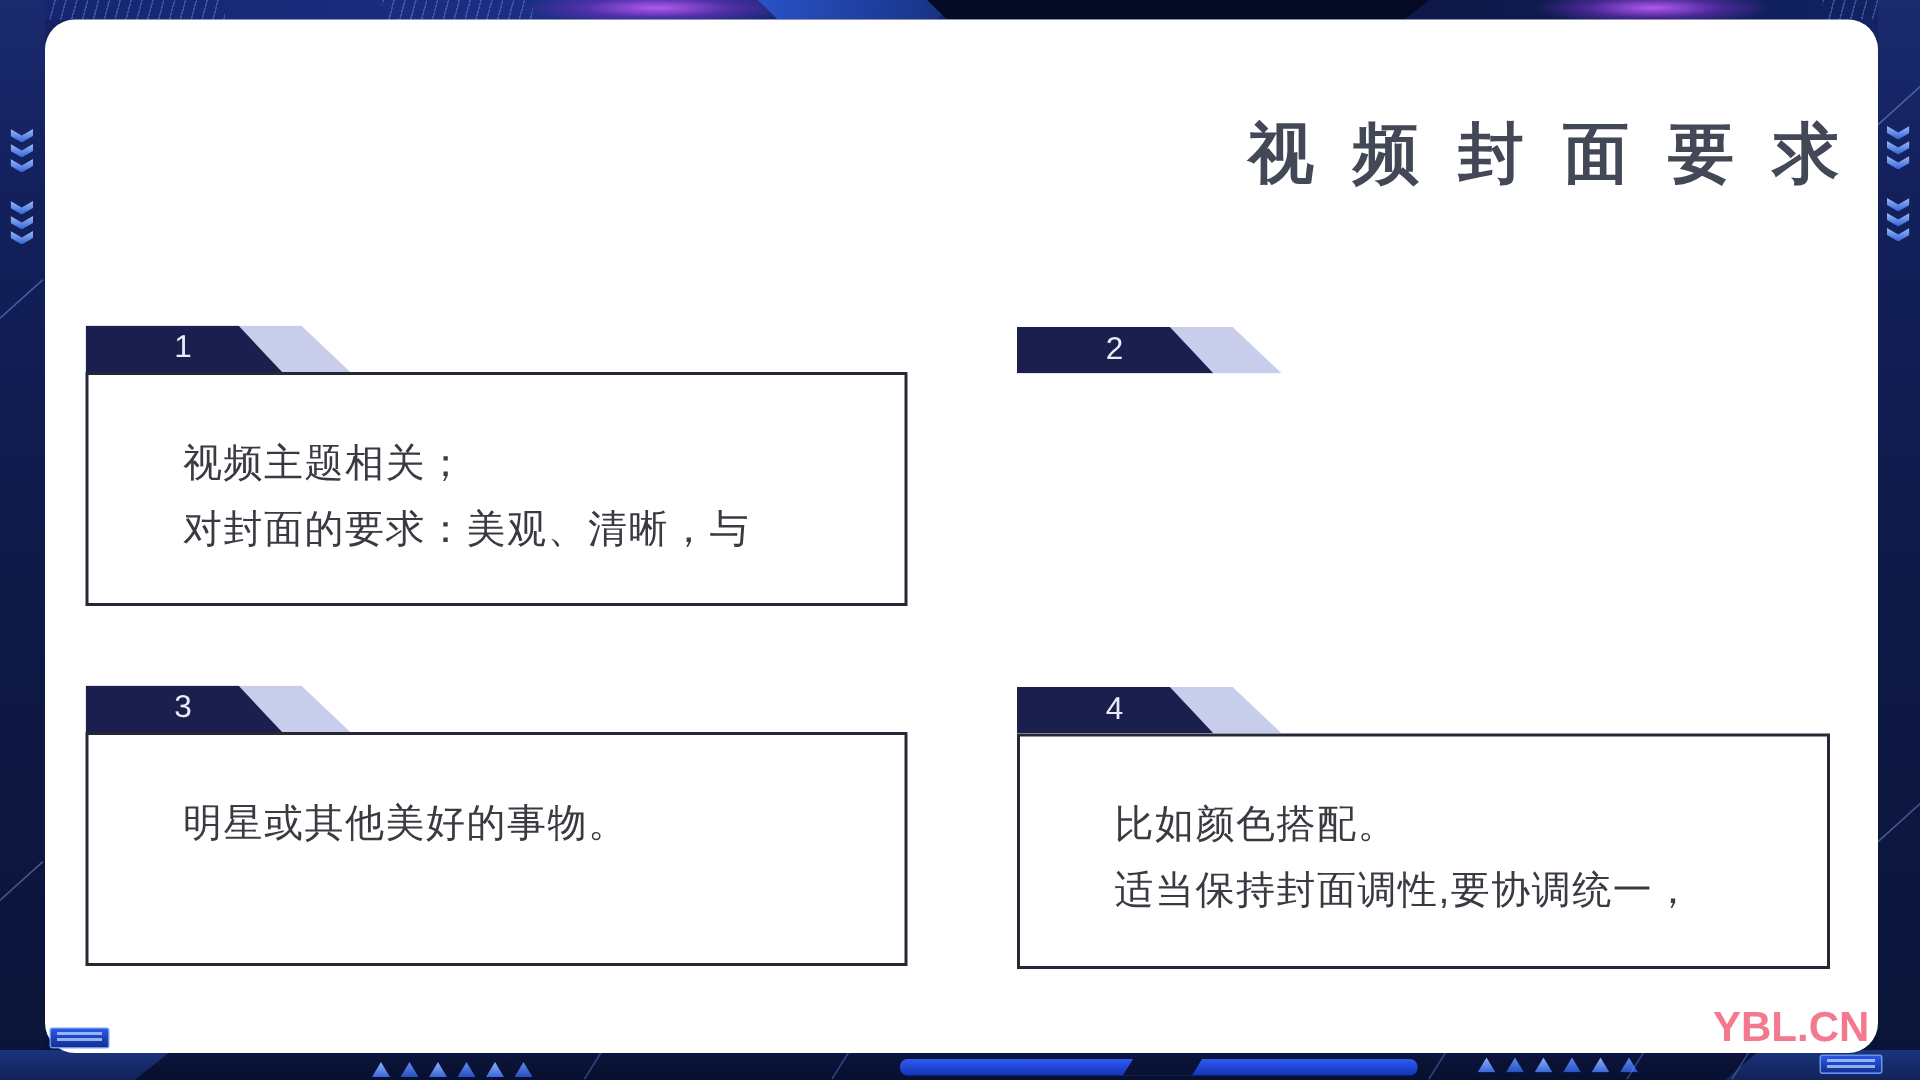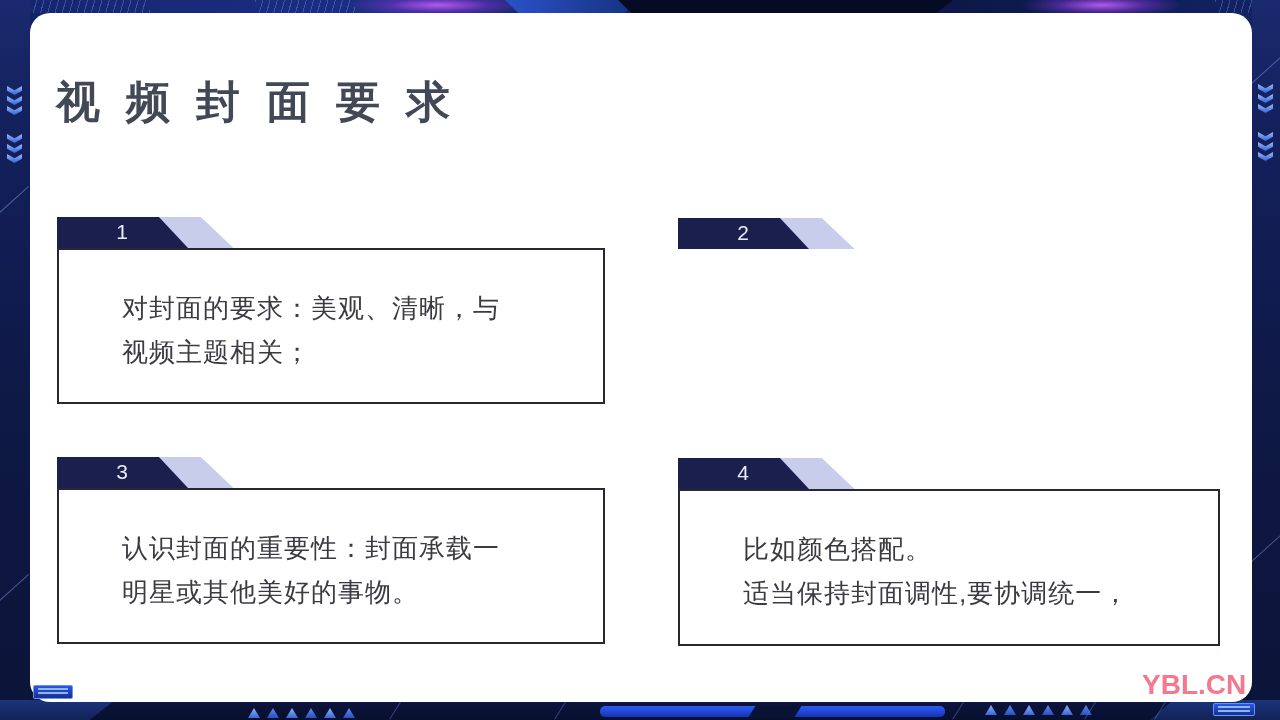--- a/index.html
+++ b/index.html
@@ -51,21 +51,21 @@
   .tri.a{background:linear-gradient(180deg,#8fb2f8,#3a66d8);}
   .tri.b{background:linear-gradient(180deg,#5c8cf0,#2a4fc0);}
   .hud-panel{position:absolute;border:1px solid rgba(120,170,255,.8);border-radius:2px;
              background:linear-gradient(180deg,#2a55e8,#16308e);}
   .hud-panel i{display:block;height:2px;margin:2px 4px;background:rgba(170,210,255,.8);}
   .bdiag{position:absolute;width:1px;height:22px;background:rgba(110,150,255,.38);transform:rotate(32deg);top:-1px;}
 
   
   .slide{position:absolute;left:30px;top:13px;width:1222px;height:689px;
          background:#ffffff;border-radius:20px;}
-  .title{position:absolute;left:0;top:60px;width:100%;margin:0;text-align:left;
+  .title{position:absolute;left:0;top:60px;width:100%;margin:0;text-align:right;
          font-family:Liberation Serif, serif;
          font-size:44px;font-weight:700;color:#424856;
          letter-spacing:26px;text-indent:26px;}
 
   .card{position:absolute;}
   .tab{position:relative;width:182px;height:31px;}
   .tab-light{position:absolute;inset:0;background:#c7cdeb;
              clip-path:polygon(55% 0,79% 0,97% 100%,71% 100%);}
   .tab-dark{position:absolute;inset:0;background:#1a1f4e;
             clip-path:polygon(0 0,56% 0,72% 100%,0 100%);}
@@ -168,41 +168,40 @@
   <div class="slide">
     <h1 class="title">视频封面要求</h1>
 
     <div class="card c1" style="left:27px;top:204px;">
       <div class="tab">
         <div class="tab-light"></div>
         <div class="tab-dark"></div>
         <div class="tab-num">1</div>
       </div>
       <div class="box">
+        <span class="ln">视频主题相关；</span>
         <span class="ln">对封面的要求：美观、清晰，与</span>
-        <span class="ln">视频主题相关；</span>
       </div>
     </div>
 
     <div class="card c2" style="left:648px;top:205px;">
       <div class="tab">
         <div class="tab-light"></div>
         <div class="tab-dark"></div>
         <div class="tab-num">2</div>
       </div>
     </div>
 
     <div class="card c3" style="left:27px;top:444px;">
       <div class="tab">
         <div class="tab-light"></div>
         <div class="tab-dark"></div>
         <div class="tab-num">3</div>
       </div>
       <div class="box">
-        <span class="ln">认识封面的重要性：封面承载一</span>
         <span class="ln">明星或其他美好的事物。</span>
       </div>
     </div>
 
     <div class="card c4" style="left:648px;top:445px;">
       <div class="tab">
         <div class="tab-light"></div>
         <div class="tab-dark"></div>
         <div class="tab-num">4</div>
       </div>

